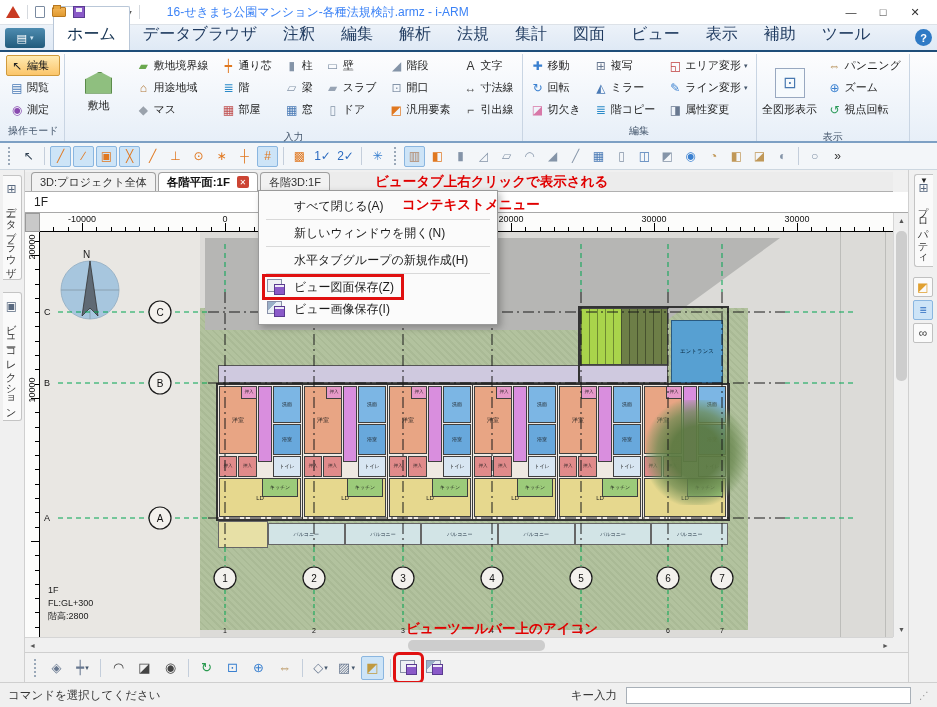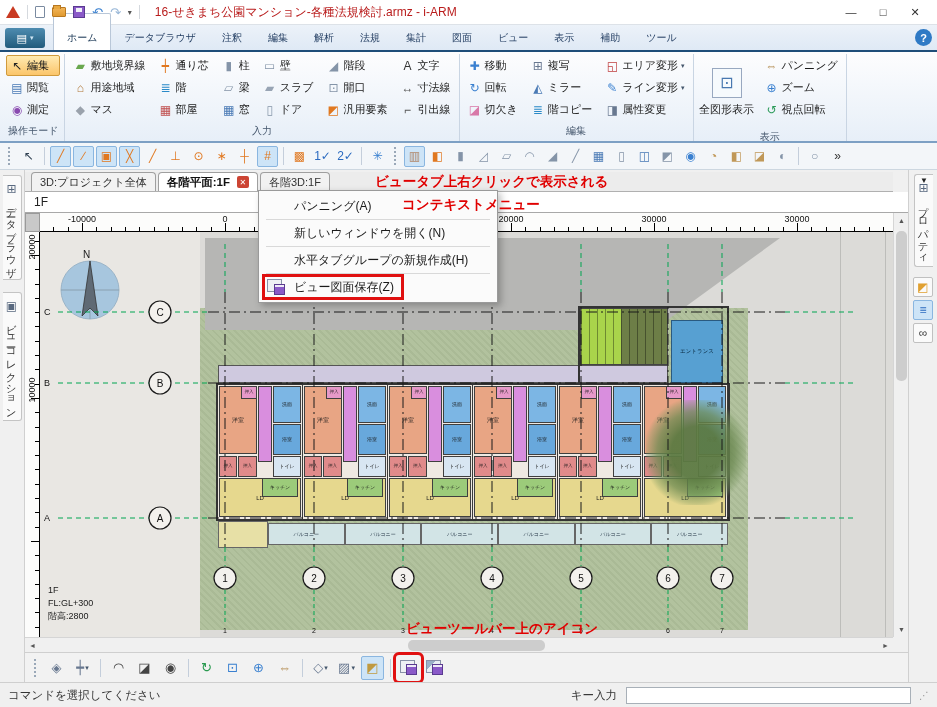--- a/index.html
+++ b/index.html
@@ -10,29 +10,29 @@
 .tb-logo{width:0;height:0;border-left:7px solid transparent;border-right:7px solid transparent;border-bottom:12px solid #c93a22}
 .tbsep{width:1px;height:14px;background:#d5d9de}
 .tb-new{width:10px;height:12px;background:#fff;border:1px solid #7a8aa0;border-radius:1px}
 .tb-folder{width:14px;height:10px;background:linear-gradient(#f2b457,#e09a30);border:1px solid #b87820;border-radius:1px;position:relative}
 .tb-folder::before{content:"";position:absolute;top:-3px;left:0;width:6px;height:3px;background:#e8a840;border:1px solid #b87820;border-bottom:none}
 .tb-save{width:12px;height:12px;background:#8a5ac8;border:1px solid #5a3a90;position:relative}
 .tb-save::before{content:"";position:absolute;top:1px;left:2px;right:2px;height:4px;background:#f0f0f8}
 .tb-undo{color:#3a80d0;font-size:13px;line-height:1}
 .tb-redo{color:#9ab8d8;font-size:13px;line-height:1}
 .tb-dd{font-size:8px;color:#555}
-.tb-title{font-size:12px;color:#b91c1c;margin-left:8px;white-space:nowrap}
+.tb-title{font-size:12px;color:#3b82f6;margin-left:20px;white-space:nowrap}
 .wbtns{margin-left:auto;display:flex}
 .wbtn{width:32px;height:22px;display:flex;align-items:center;justify-content:center;font-size:11px;color:#333}
 
 #menubar{height:27px;background:linear-gradient(#ecf2f9,#dfe9f5);display:flex;align-items:flex-end;padding:2px 5px 0;border-bottom:2px solid #1f4e79}
 .appbtn{width:40px;height:20px;border-radius:3px;background:linear-gradient(#4e8cb0,#215b7c);border:1px solid #174а5e;display:flex;align-items:center;justify-content:center;color:#fff;font-size:11px;gap:3px;margin:0 8px 2px 0}
 .appbtn .dd{font-size:7px;color:#cfe6f4}
 #menu-tabs{display:flex;align-items:flex-end}
-.mtab{padding:17px 13px 5px;font-size:10px;color:#1f3a5f;white-space:nowrap}
+.mtab{padding:17px 13px 5px;font-size:16px;color:#1f3a5f;white-space:nowrap}
 .mtab.active{background:#fff;border:1px solid #b9c7d8;border-bottom:none;border-radius:2px 2px 0 0;color:#12304f}
 .helpbtn{margin-left:auto;width:17px;height:17px;border-radius:50%;background:#2f7ac5;color:#fff;font-size:11px;font-weight:bold;display:flex;align-items:center;justify-content:center;margin-bottom:4px}
 
 #ribbon{height:91px;background:linear-gradient(#fdfdfe,#e7eff8);display:flex;padding:2px 2px 0;border-bottom:2px solid #7da0c4}
 .rgroup{display:flex;flex-direction:column;justify-content:space-between;border-right:1px solid #c9d5e3;padding:1px 4px 0}
 .rbody{display:flex;gap:5px;align-items:flex-start}
 .rlabelG{text-align:center;font-size:10px;color:#44566c;padding:1px 2px 3px;white-space:nowrap}
 .rcol{display:flex;flex-direction:column;gap:1px}
 .ritem{display:flex;align-items:center;gap:3px;height:21px;padding:0 3px;font-size:11px;color:#1c1c1c;white-space:nowrap;border:1px solid transparent;border-radius:2px}
 .ricon{width:14px;text-align:center;font-size:12px;line-height:1;flex:none}
@@ -184,20 +184,24 @@
           <div class="ritem">
             <span class="ricon" style="color: rgb(138, 74, 176);">◉</span>
             <span>測定</span>
           </div>
         </div>
       </div>
     <div class="rlabelG">操作モード</div>
   </div>
   <div class="rgroup">
     <div class="rbody">
+      <div class="rbig">
+        <span class="bigicon-site"></span>
+        <span>敷地</span>
+      </div>
       <div class="rcol">
           <div class="ritem">
             <span class="ricon" style="color: rgb(106, 168, 79);">▰</span>
             <span>敷地境界線</span>
           </div>
           <div class="ritem">
             <span class="ricon" style="color: rgb(176, 120, 56);">⌂</span>
             <span>用途地域</span>
           </div>
           <div class="ritem">
@@ -766,21 +770,21 @@
       </span>
       <span class="vticon">
         <span class="icn-save img"></span>
       </span>
     </div>
 
   <div id="ctxmenu">
       <div class="cmi">
         <span class="cwrap">
           <span class="cicon"></span>
-          <span>パンニング(A)</span>
+          <span>すべて閉じる(A)</span>
         </span>
       </div>
       <div class="csep"></div>
       <div class="cmi">
         <span class="cwrap">
           <span class="cicon"></span>
           <span>新しいウィンドウを開く(N)</span>
         </span>
       </div>
       <div class="csep"></div>
@@ -790,20 +794,26 @@
           <span>水平タブグループの新規作成(H)</span>
         </span>
       </div>
       <div class="csep"></div>
       <div class="cmi">
         <span class="cwrap boxed">
           <span class="cicon icn-save"></span>
           <span>ビュー図面保存(Z)</span>
         </span>
       </div>
+      <div class="cmi">
+        <span class="cwrap">
+          <span class="cicon icn-save img"></span>
+          <span>ビュー画像保存(I)</span>
+        </span>
+      </div>
     </div>
 
   <div class="anno" id="anno1" style="color: rgb(224, 0, 0);">ビュータブ上右クリックで表示される</div>
   <div class="anno" id="anno2" style="color: rgb(224, 0, 0);">コンテキストメニュー</div>
   <div class="anno" id="anno3" style="color: rgb(224, 0, 0);">ビューツールバー上のアイコン</div>
 </div>
 
 <div id="statusbar">
   <span>コマンドを選択してください</span>
   <span class="keylabel">キー入力</span>

